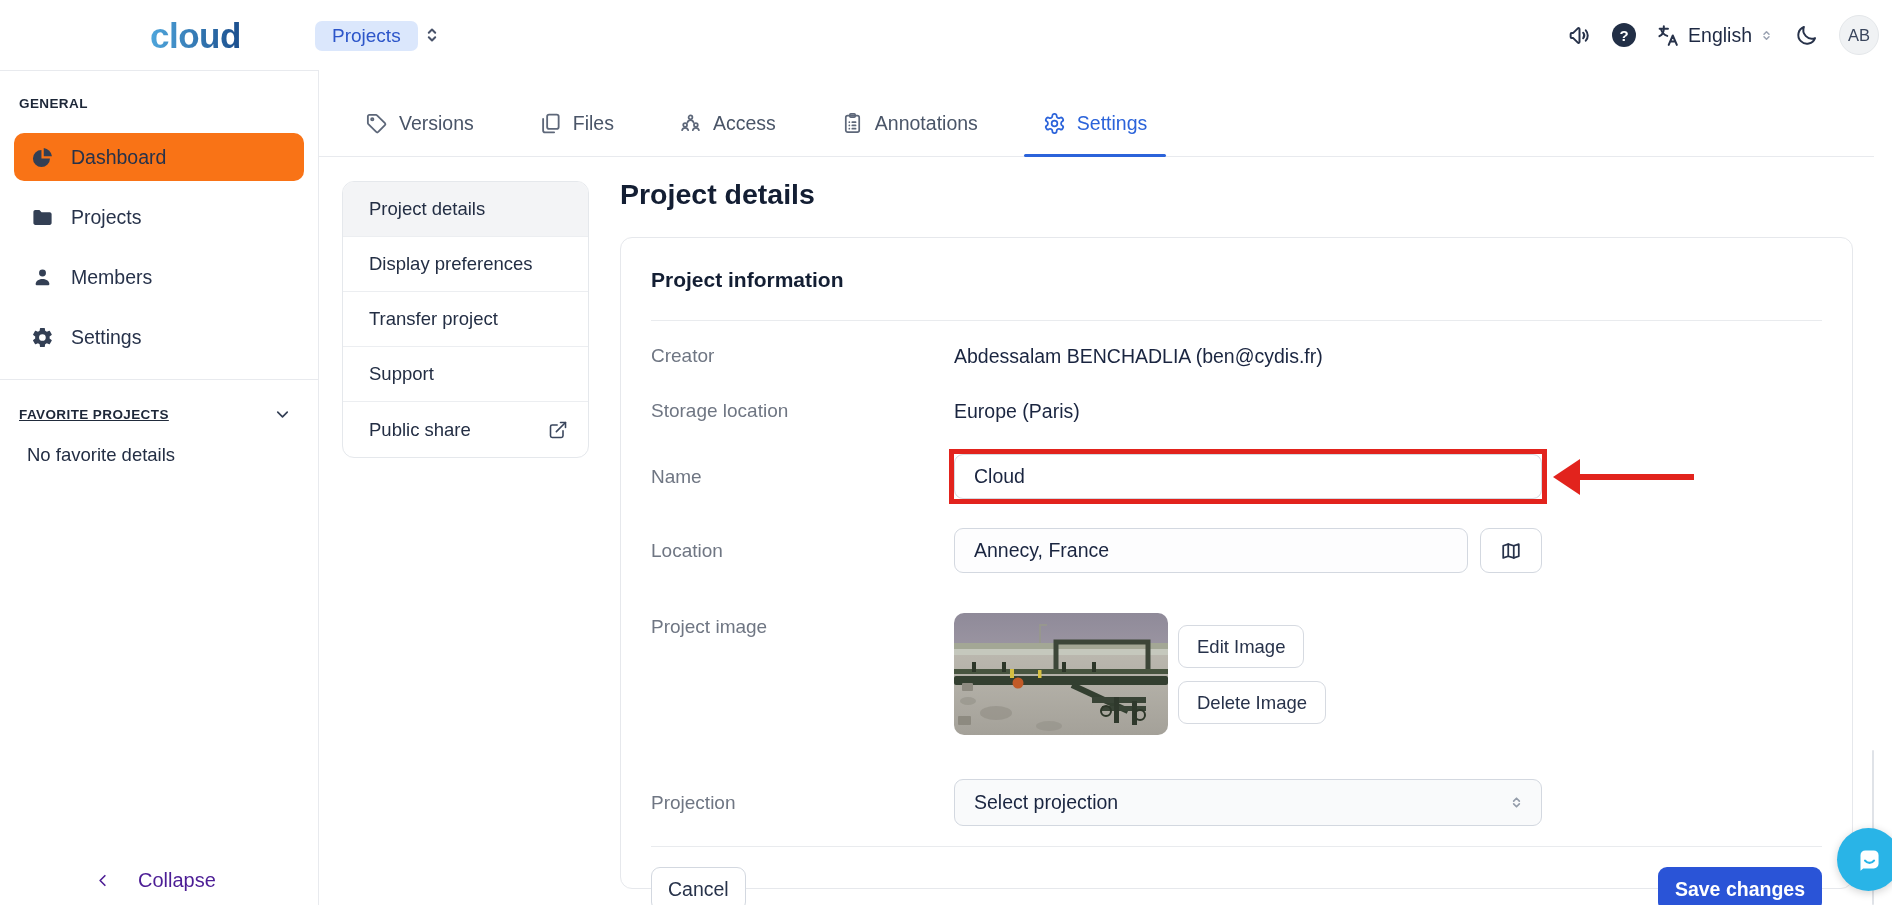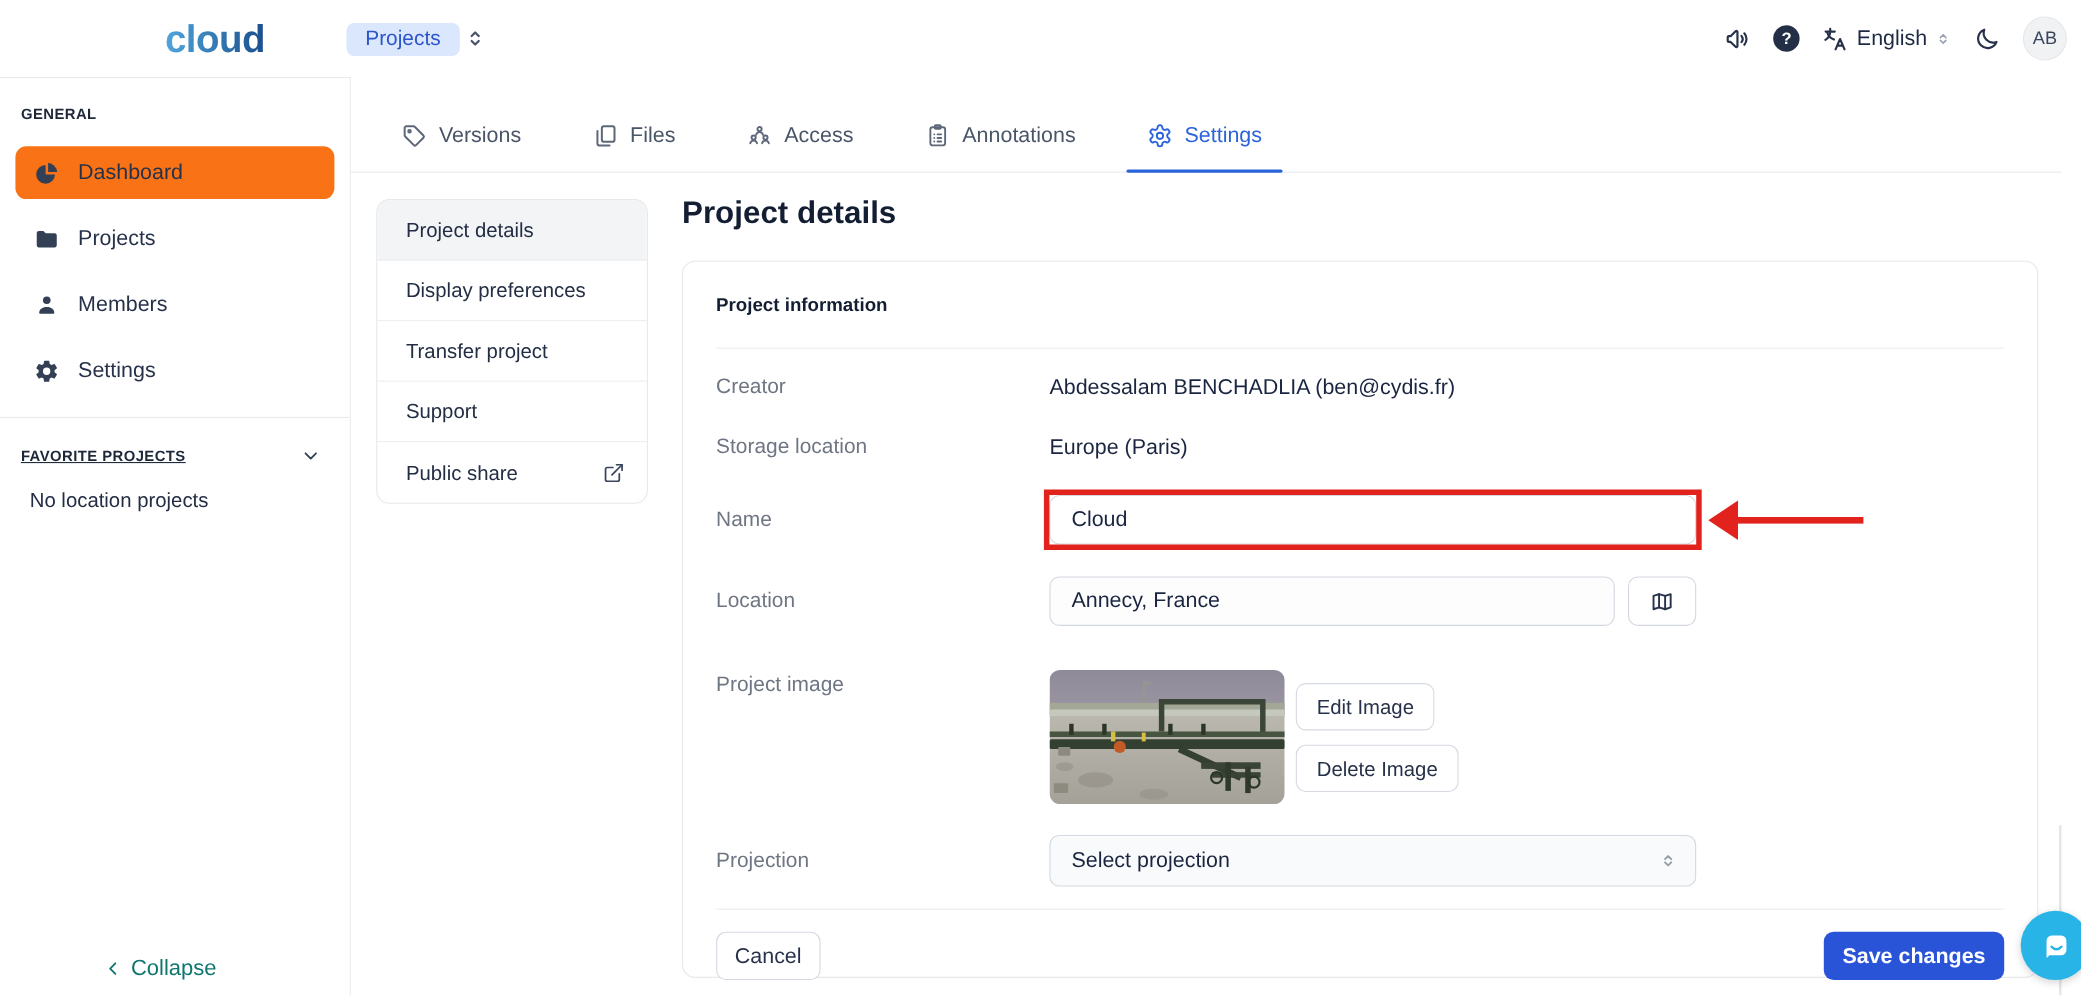--- a/index.html
+++ b/index.html
@@ -31,22 +31,22 @@
   .side-label { margin:25px 0 0 19px; font-size:13.5px; font-weight:700; color:#1d2738; letter-spacing:.4px; }
   .side-nav { margin-top:22px; }
   .side-item { display:flex; align-items:center; gap:17px; height:48px; margin:0 14px 12px; border-radius:10px;
                padding-left:17px; font-size:19.5px; color:#27324a; cursor:pointer; }
   .side-item.active { background:#f97316; }
   .side-item svg { width:23px; height:23px; color:#333f54; flex:0 0 auto; }
   .side-divider { border:none; border-top:1px solid #e8eaee; margin-top:18px; }
   .fav-row { display:flex; align-items:center; justify-content:space-between; margin:25px 26px 0 19px;text-decoration:underline; }
   .fav-chevron { width:19px; height:19px; color:#333f54; cursor:pointer; }
   .fav-empty { margin:20px 0 0 27px; font-size:18.5px; color:#232e44; }
-  .collapse { position:absolute; left:93px; bottom:13px; display:flex; align-items:center; gap:7px;
-              font-size:20px; color:#0f766e; cursor:pointer; }
+  .collapse { position:absolute; left:93px; bottom:13px; display:flex; align-items:center; gap:26px;
+              font-size:20px; color:#4c1d95; cursor:pointer; }
   .collapse svg { width:19px; height:19px; }
 
   
   .main { position:absolute; top:70px; left:319px; right:0; bottom:0; background:#fff; }
   .right-line { position:absolute; right:18px; top:680px; bottom:0; width:2px; background:#e0e3e8; border-radius:2px; }
   .tabstrip { height:87px; margin-right:18px; border-bottom:1px solid #e8eaee; display:flex; align-items:stretch;
               padding:20px 0 0 27px; gap:27px; }
   .tab { position:relative; display:flex; align-items:center; gap:11px; padding:0 19px; font-size:19.5px;
          color:#4a5568; cursor:pointer; }
   .tab svg { width:23px; height:23px; color:#5d6779; }
@@ -59,32 +59,32 @@
              overflow:hidden; background:#fff; }
   .submenu-item { height:55px; display:flex; align-items:center; justify-content:space-between;
                   padding:0 20px 0 26px; font-size:18.5px; color:#232e44; border-bottom:1px solid #eceef1; cursor:pointer; }
   .submenu-item:last-child { border-bottom:none; }
   .submenu-item.active { background:#f3f4f6; }
   .ext-icon { width:20px; height:20px; color:#39455c; }
 
   .page-title { position:absolute; left:301px; top:21px; font-size:28.5px; font-weight:700; color:#131e33; }
   .card { position:absolute; left:301px; top:80px; width:1233px; height:652px; background:#fff;
           border:1px solid #e6e8ec; border-radius:12px; padding:0 30px; }
-  .card-title { padding-top:30px; font-size:17px; font-weight:700; color:#131e33; }
+  .card-title { padding-top:30px; font-size:21px; font-weight:700; color:#131e33; }
   .card-divider { border:none; border-top:1px solid #e9ebee; margin-top:28px; }
   .frow { display:grid; grid-template-columns:303px 1fr; align-items:center; }
   .flabel { font-size:19px; color:#6f7683; }
   .fvalue { font-size:19.5px; color:#1a2540; }
   .row-creator { margin-top:21px; min-height:28px; }
   .row-storage { margin-top:27px; min-height:28px; }
   .row-name { margin-top:29px; }
   .row-location { margin-top:29px; }
   .row-image { margin-top:40px; align-items:start; }
   .row-image .flabel { padding-top:3px; }
-  .row-projection { margin-top:28px; }
+  .row-projection { margin-top:44px; }
 
   .text-input { height:45px; border:1.5px solid #d3d8e0; border-radius:9px; padding:0 19px;
                 font-size:19.5px; color:#1a2540; font-family:inherit; background:#fff; outline:none; width:100%; }
   .name-wrap { position:relative; width:588px; height:45px; }
   .red-box { position:absolute; left:-5px; top:-5px; width:calc(100% + 10px); height:55px;
              border:5px solid #e2231d; pointer-events:none; z-index:2; }
   .red-arrow { position:absolute; left:calc(100% + 11px); top:50%; transform:translateY(-50%);
                display:flex; align-items:center; pointer-events:none; z-index:2; }
   .arrow-head { width:0; height:0; border-right:27px solid #e2231d; border-top:18px solid transparent; border-bottom:18px solid transparent; }
   .arrow-shaft { width:114px; height:6px; background:#e2231d; }
@@ -194,21 +194,21 @@
   </div>
   <hr class="side-divider">
   <div class="fav-row">
     <span class="side-label" style="margin:0">FAVORITE PROJECTS</span>
     <span class="fav-chevron">
       <svg viewBox="0 0 24 24" fill="none" stroke="currentColor" stroke-width="2.1" stroke-linecap="round" stroke-linejoin="round">
           <path d="m6 9 6 6 6-6"></path>
         </svg>
     </span>
   </div>
-  <div class="fav-empty">No location projects</div>
+  <div class="fav-empty">No favorite details</div>
   <div class="collapse">
     <svg viewBox="0 0 24 24" fill="none" stroke="currentColor" stroke-width="2.1" stroke-linecap="round" stroke-linejoin="round">
         <path d="m15 6-6 6 6 6"></path>
       </svg>
     <span>Collapse</span>
   </div>
 </div>
 
 <div class="main">
   <div class="tabstrip">

